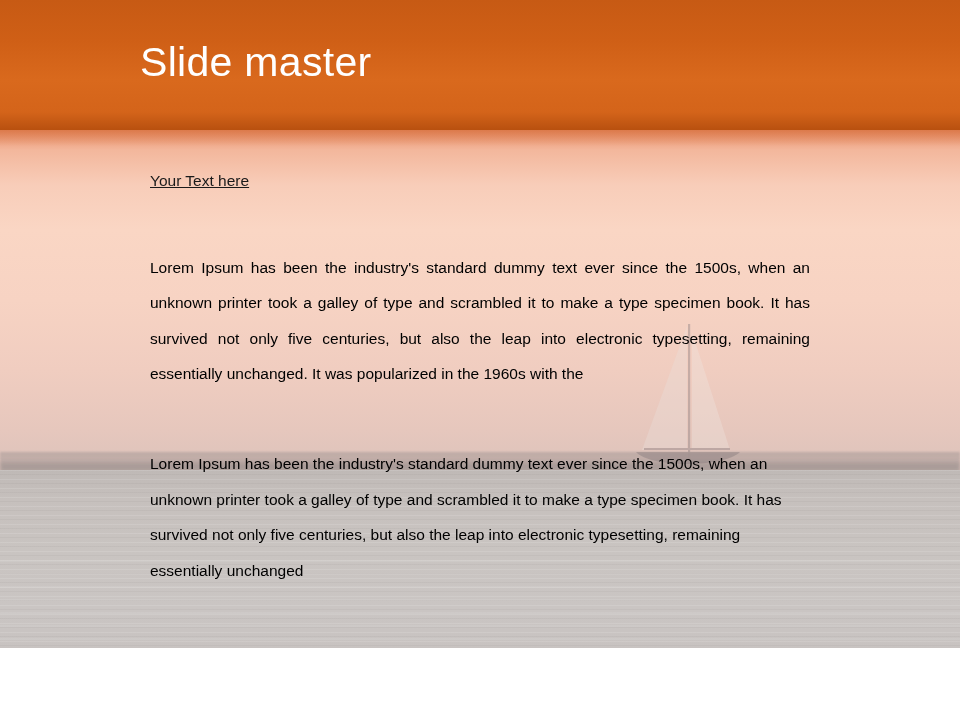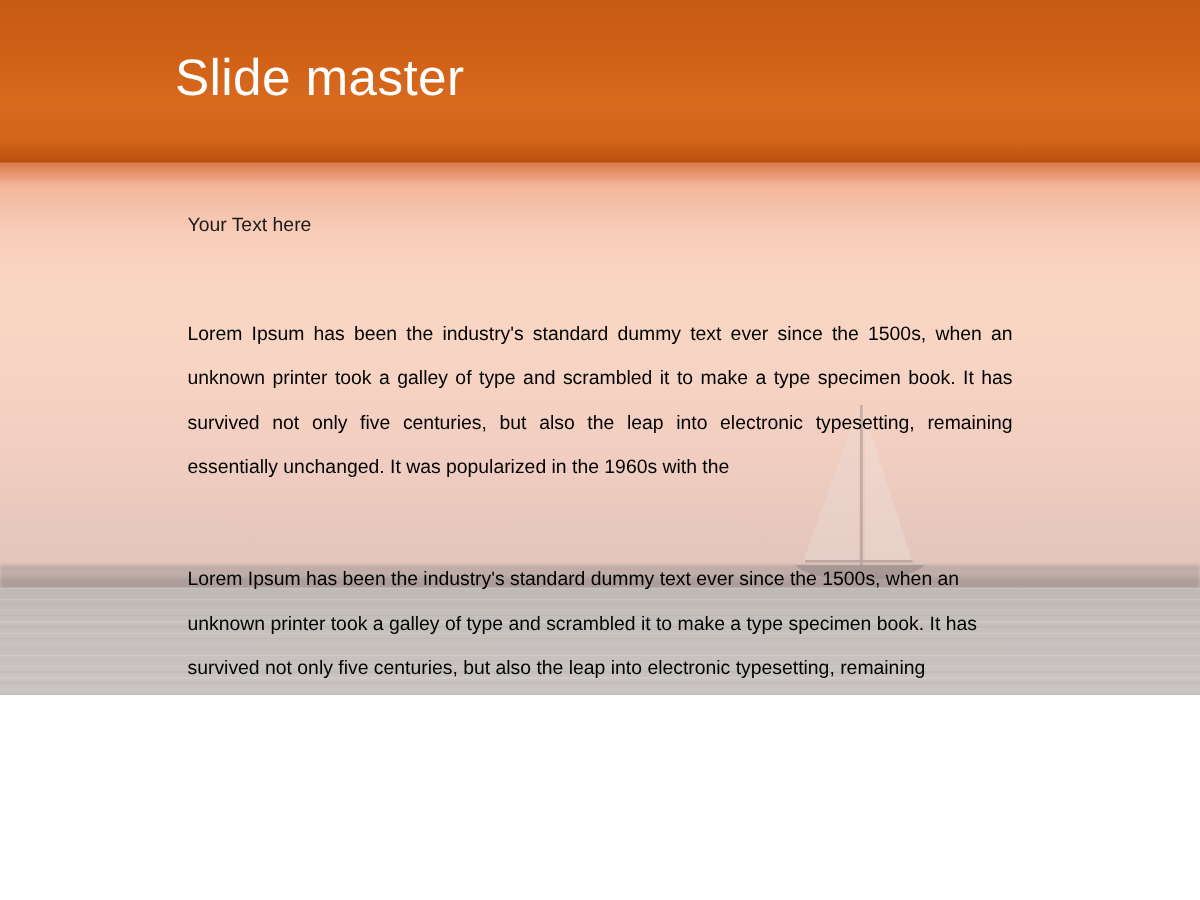--- a/index.html
+++ b/index.html
@@ -6,21 +6,21 @@
     margin: 0;
     padding: 0;
     background: #ffffff;
   }
   body {
     font-family: "Liberation Sans", sans-serif;
   }
   .slide {
     position: relative;
     width: 960px;
-    height: 556px;
+    height: 648px;
     overflow: hidden;
     background: #cfcbc6;
   }
 
   
   .bg {
     position: absolute;
     inset: 0;
     z-index: 0;
   }
@@ -157,20 +157,21 @@
     z-index: 3;
     left: 150px;
     top: 170px;
     width: 660px;
   }
   .subhead {
     font-size: 15.5px;
     color: #1a1a1a;
     margin: 0 0 0 0;
     line-height: 1.4;
+    text-decoration: underline;
   }
   .para {
     font-size: 15.5px;
     color: #000000;
     text-align: justify;
     text-justify: inter-word;
     line-height: 35.6px;
     margin: 0;
   }
   .para-1 { margin-top: 58px; }

